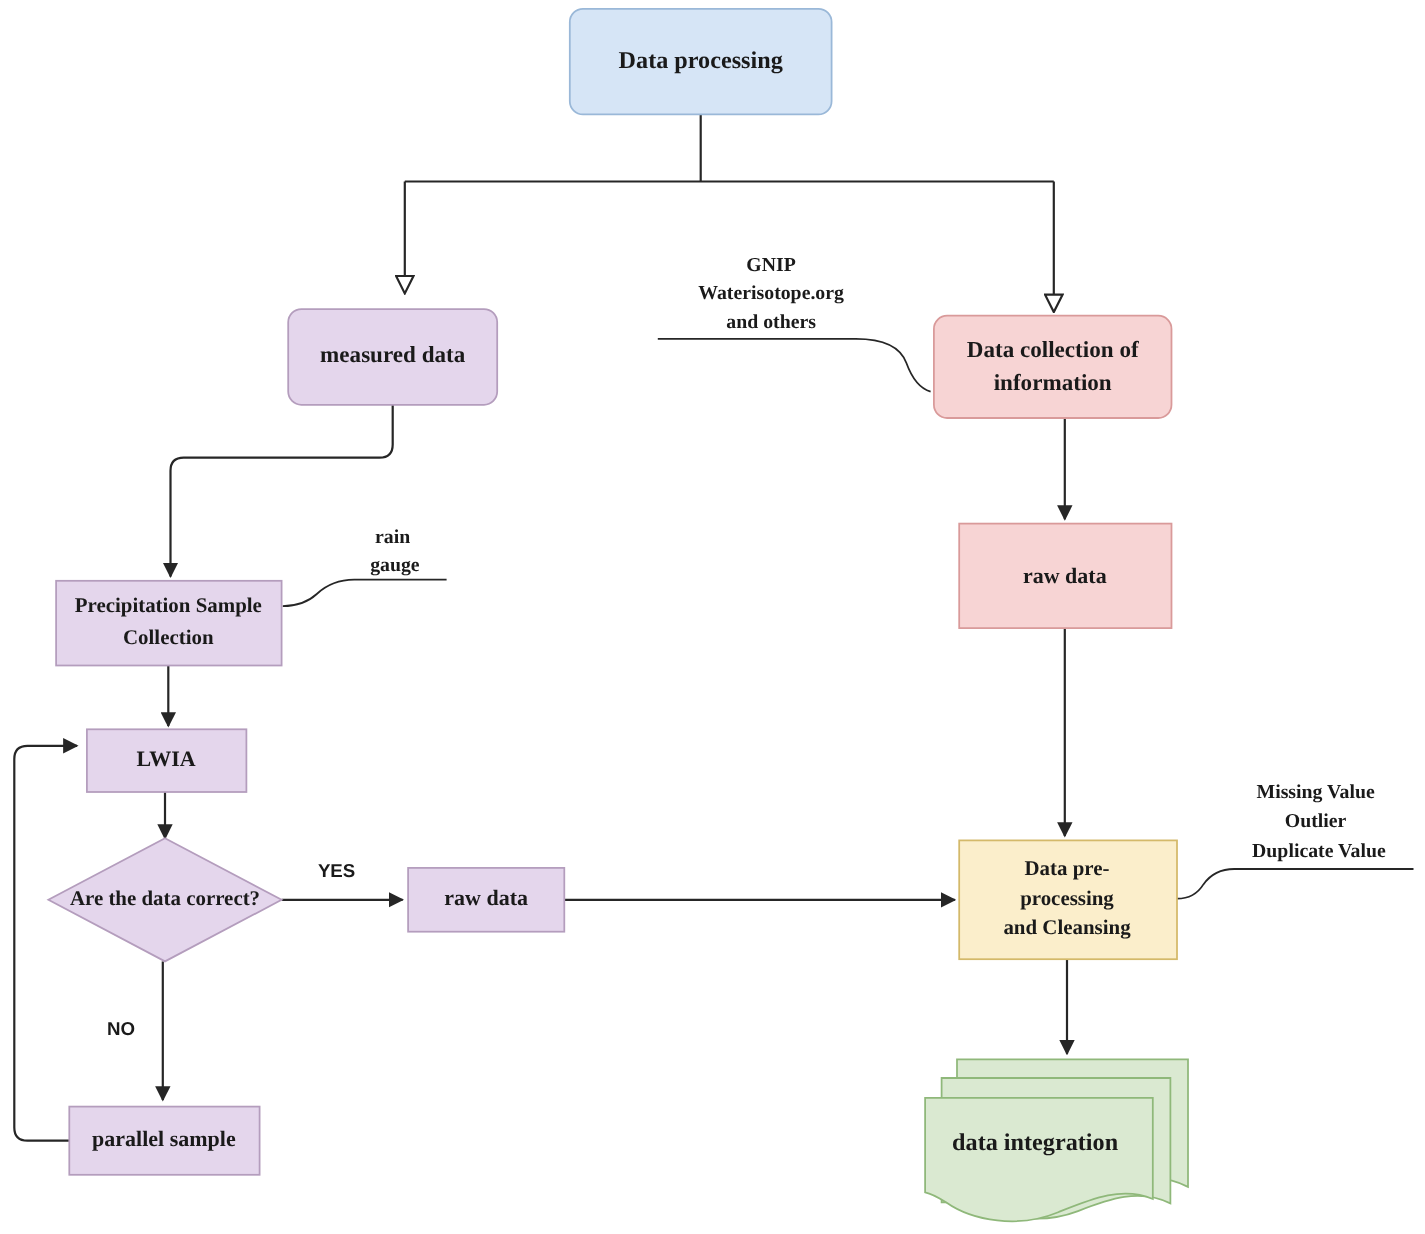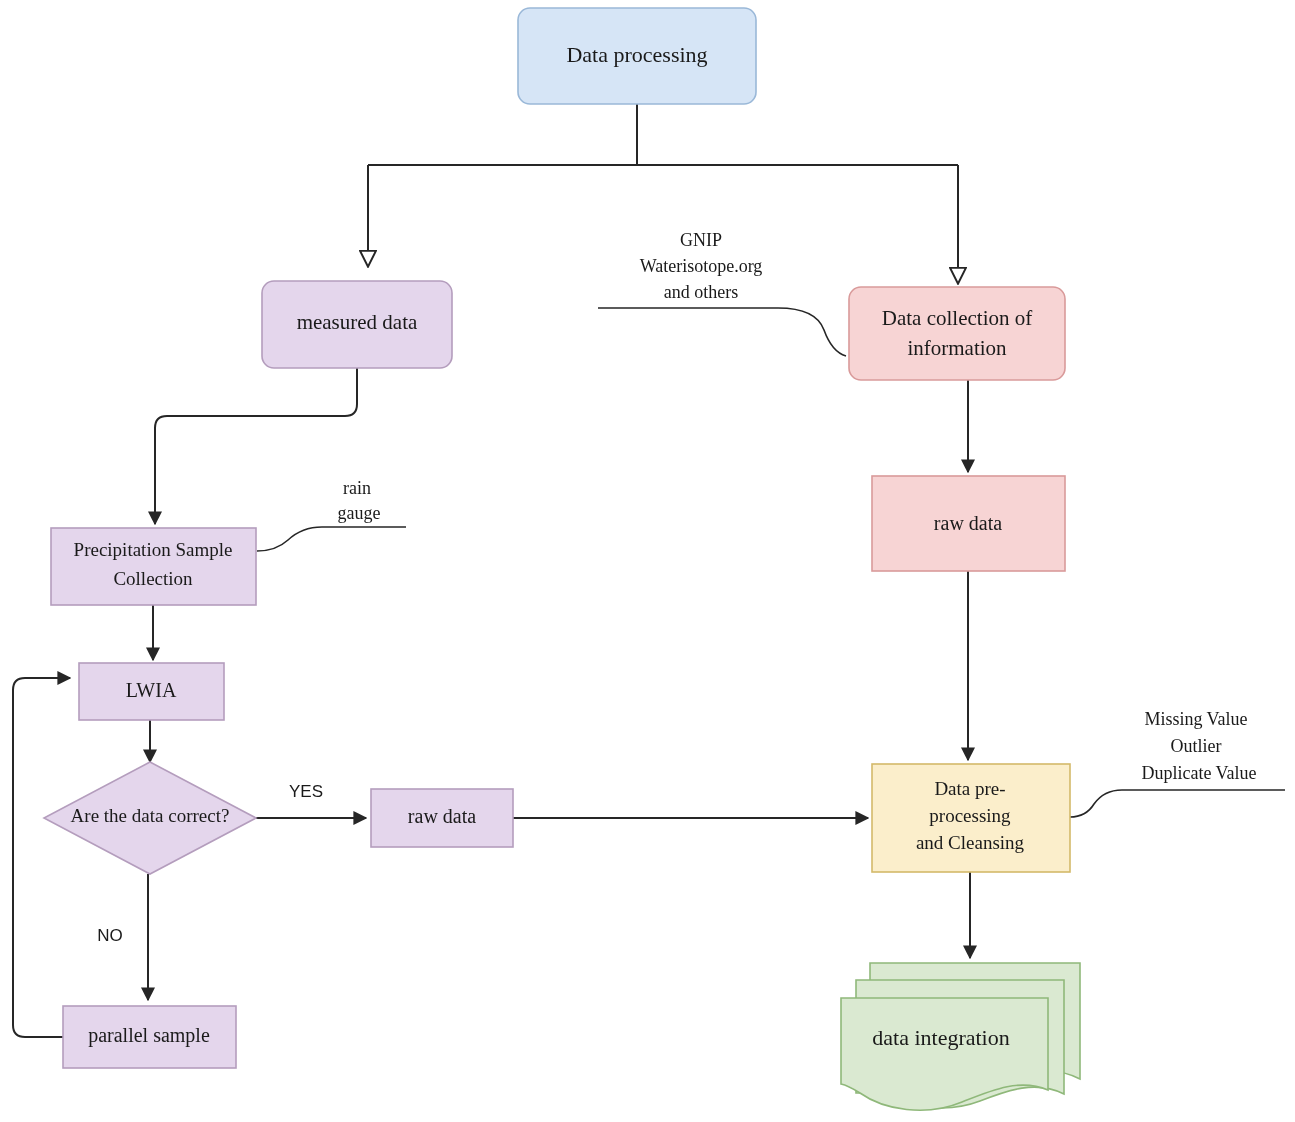--- a/index.html
+++ b/index.html
@@ -11,20 +11,21 @@
     width: 1295px;
     height: 1122px;
     font-family: "Liberation Serif", "DejaVu Serif", serif;
     overflow: hidden;
   }
   #canvas {
     position: relative;
     width: 1295px;
     height: 986px;
     background: #ffffff;
+    font-weight: bold;
   }
   svg#flow {
     position: absolute;
     left: 0;
     top: 0;
     width: 1295px;
     height: 1122px;
     display: block;
   }
   .node-text {

